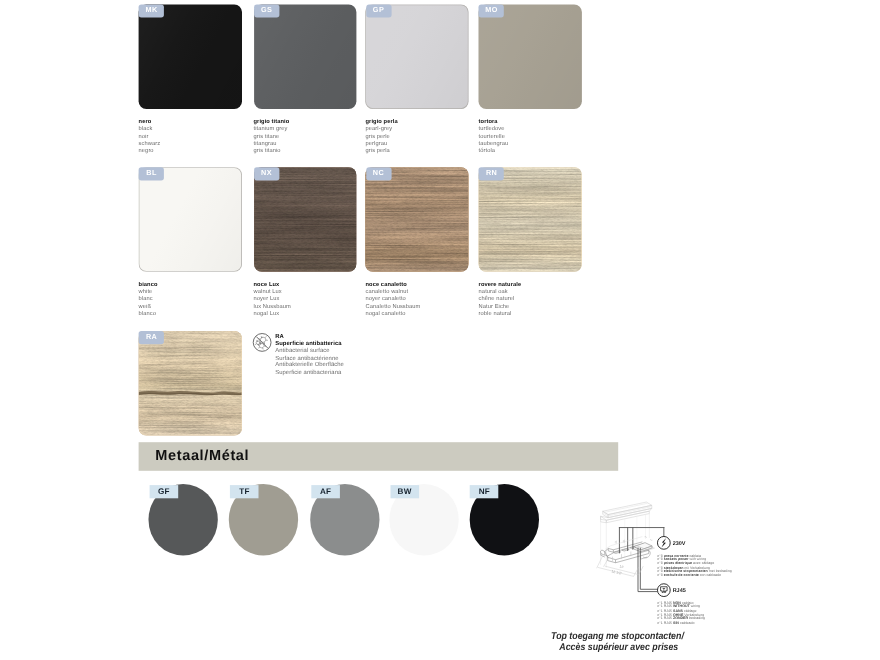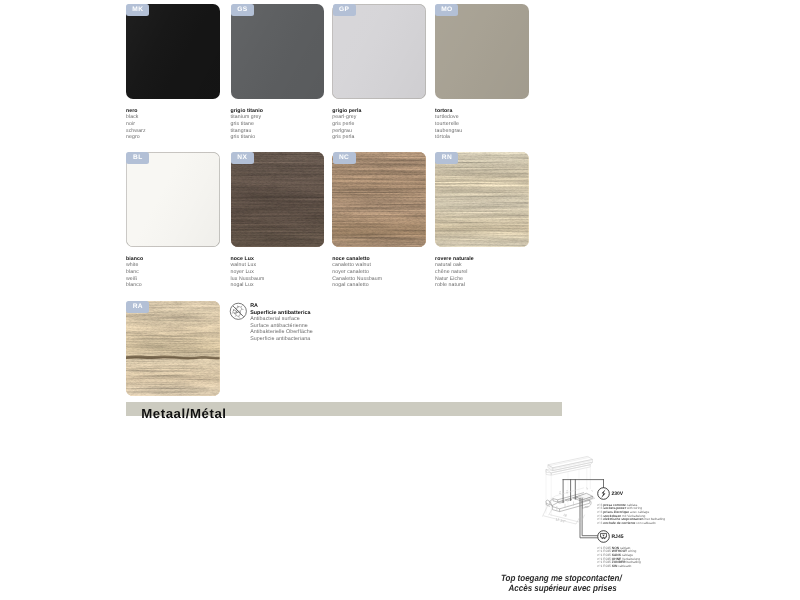--- a/index.html
+++ b/index.html
@@ -40,21 +40,21 @@
 
   
   #anti-block{left:229px;top:300px;width:110px;}
   #anti-icon{position:absolute;left:0;top:2.2px;width:18.6px;height:18.6px;}
   #anti-text{position:absolute;left:21.2px;top:3.2px;width:95px;}
   #anti-text .l{font-size:5.35px;line-height:6.55px;color:#6d6d6d;white-space:nowrap;
                 letter-spacing:.05px;}
   #anti-text .l.b{font-weight:bold;color:#111;}
 
   
-  #section-band{left:126px;top:402px;width:435.6px;height:14px;}
+  #section-band{left:126px;top:402px;width:435.6px;height:26px;}
   #section-band .t{position:absolute;left:15.2px;top:4.6px;
      font-size:13.2px;font-weight:bold;color:#111;letter-spacing:.58px;line-height:1;}
 
   
   .metal-cell{position:absolute;top:0;}
   .metal-circle{position:absolute;left:0;top:4.3px;width:63px;height:64.4px;
                 border-radius:50%;}
   .metal-badge{position:absolute;left:0.8px;top:4.5px;z-index:3;
     width:25.8px;height:12.8px;background:#d3e4ef;color:#16222e;
     font-size:7.4px;font-weight:bold;letter-spacing:.2px;
@@ -283,20 +283,42 @@
       <div class="l">Surface antibactérienne</div>
       <div class="l">Antibakterielle Oberfläche</div>
       <div class="l">Superficie antibacteriana</div>
     </div>
   </div>
 
   <div class="abs" id="section-band" style="background: rgb(204, 203, 192);">
     <div class="t">Metaal/Métal</div>
   </div>
 
+  <div class="abs" id="metal-row">
+      <div class="metal-cell" style="left: 0px;">
+        <div class="metal-circle" style="background: rgb(86, 88, 89);"></div>
+        <div class="metal-badge">GF</div>
+      </div>
+      <div class="metal-cell" style="left: 73.3px;">
+        <div class="metal-circle" style="background: rgb(160, 157, 146);"></div>
+        <div class="metal-badge">TF</div>
+      </div>
+      <div class="metal-cell" style="left: 147.05px;">
+        <div class="metal-circle" style="background: rgb(139, 141, 141);"></div>
+        <div class="metal-badge">AF</div>
+      </div>
+      <div class="metal-cell" style="left: 218.9px;">
+        <div class="metal-circle" style="background: rgb(247, 247, 247);"></div>
+        <div class="metal-badge">BW</div>
+      </div>
+      <div class="metal-cell" style="left: 291.5px;">
+        <div class="metal-circle" style="background: rgb(16, 17, 20);"></div>
+        <div class="metal-badge">NF</div>
+      </div>
+    </div>
 
   <div class="abs" id="diagram">
     <svg width="180" height="130" viewBox="0 0 180 130">
 
       <g fill="none" stroke="#cfcfcf" stroke-width="0.5" stroke-linejoin="round">
 
         <path d="M13.9 9.8 L53.6 1.4 L58.5 4.4 L18.8 12.8 Z"></path>
 
         <path d="M13.9 9.8 L18.8 12.8 L18.8 15.6 L13.9 12.6 Z"></path>
 

